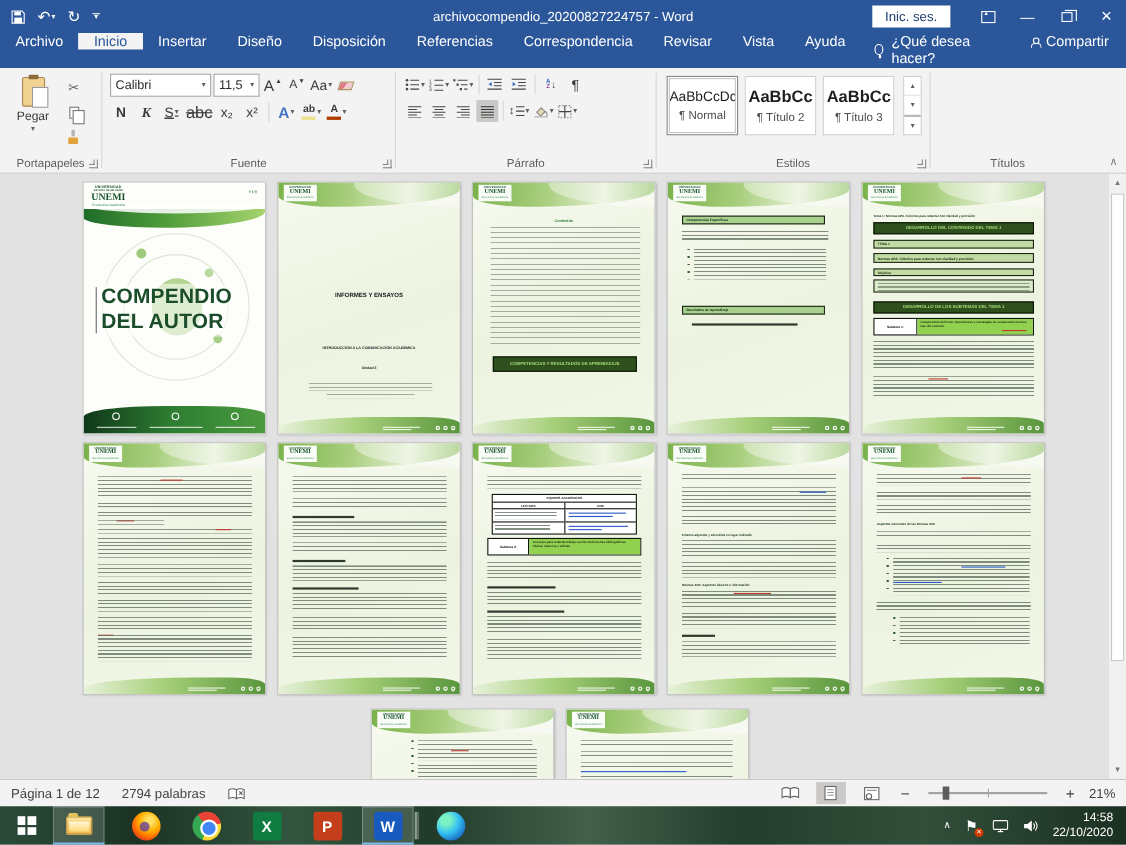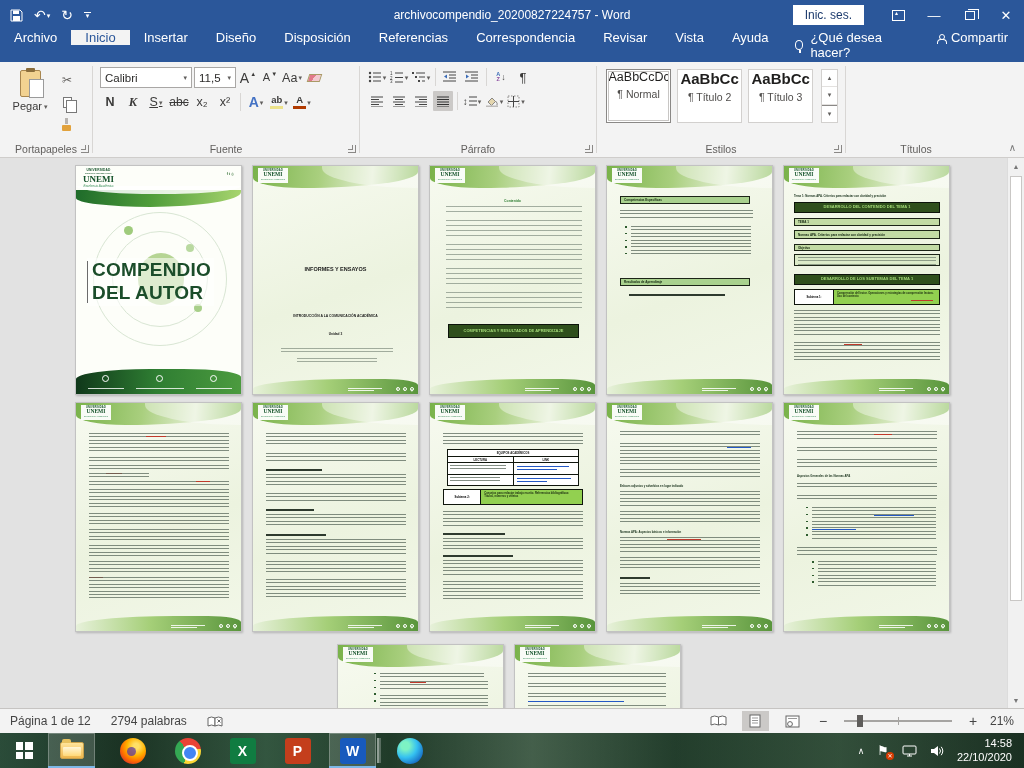--- a/index.html
+++ b/index.html
@@ -43,49 +43,49 @@
   .launcher{position:absolute;right:3px;bottom:4px;width:8px;height:8px;border-right:1px solid #8a8886;border-bottom:1px solid #8a8886}
   .launcher::before{content:"";position:absolute;right:2px;bottom:2px;width:4px;height:4px;border-right:1px solid #8a8886;border-bottom:1px solid #8a8886}
   .caret{font-size:7px;color:#605e5c;line-height:1}
 
   
   .clipwrap{display:flex;gap:4px;padding-left:6px}
   .paste{display:flex;flex-direction:column;align-items:center;gap:3px;width:42px;padding-top:3px}
   .clipico{width:21px;height:27px;background:#f2d291;border:1px solid #a8864f;border-radius:2px;position:relative}
   .clipico::before{content:"";position:absolute;top:-3px;left:5px;width:9px;height:4px;background:#8a6d3b;border-radius:1px}
   .clipico::after{content:"";position:absolute;right:-4px;bottom:-2px;width:13px;height:17px;background:#fff;border:1px solid #9a9a9a}
-  .plbl{font-size:11px;color:#3b3a39;display:flex;align-items:center;gap:2px;}
+  .plbl{font-size:11px;color:#3b3a39;display:flex;align-items:center;gap:2px;flex-direction:column}
   .clipcol{display:flex;flex-direction:column;gap:2px;padding-top:3px}
   .sbtn{width:24px;height:20px;display:flex;align-items:center;justify-content:center;font-size:12px;color:#5f5d5b}
   .copyico{width:9px;height:11px;border:1px solid #777;background:#fff;position:relative}
   .copyico::after{content:"";position:absolute;left:2px;top:2px;width:9px;height:11px;border:1px solid #777;background:#fff}
   .brushico{width:12px;height:13px;position:relative}
   .brushico::before{content:"";position:absolute;top:0;left:4px;width:3px;height:6px;background:#b8b4b0}
   .brushico::after{content:"";position:absolute;bottom:0;left:1px;width:9px;height:6px;background:#e2a23c;border-radius:1px}
 
   
   .fg{display:flex;flex-direction:column;gap:4px;padding:0 4px}
   .frow{display:flex;align-items:center;gap:2px}
   .combo{height:21px;border:1px solid #a9a7a5;background:#fff;display:flex;align-items:center;justify-content:space-between;font-size:11.5px;color:#2c2b2a;padding:0 4px;gap:4px}
   .ibtn{min-width:20px;height:20px;display:flex;align-items:center;justify-content:center;font-size:12.5px;color:#3b3a39;gap:1px;position:relative}
   .ibtn.sel{background:#cbc9c7;border-radius:1px}
   .fxA{font-size:14px;position:relative;line-height:1}
   .eraser{width:13px;height:8px;background:linear-gradient(115deg,#e2798a 45%,#f3c9d0 45%);border:1px solid #a96;transform:skewX(-18deg)}
   .bold{font-weight:bold}.ital{font-style:italic;font-family:"Liberation Serif",serif}
-  .und{text-decoration:underline}.strike{text-decoration:line-through;font-size:12px}
+  .und{text-decoration:underline}.strike{text-decoration:line-through;font-size:15px}
   .fxblue{color:#4472c4;font-weight:bold;font-size:14px}
   .stk{display:flex;flex-direction:column;align-items:center;line-height:1;gap:1px}
   .stk .t{font-size:9.5px;font-weight:bold}
   .stk .bar{width:13px;height:3px}
 
   
   .pb svg{display:block}
   
   .stylewrap{display:flex;gap:6px;padding:2px 4px 0 6px}
-  .card{width:66px;height:54px;background:#fff;border:1px solid #d2d0ce;display:flex;flex-direction:column;align-items:center;justify-content:flex-start;gap:4px;overflow:hidden}
+  .card{width:66px;height:54px;background:#fff;border:1px solid #d2d0ce;display:flex;flex-direction:column;align-items:center;justify-content:center;gap:4px;overflow:hidden}
   .card.sel{border:1px solid #8a8886;outline:1px solid #c8c6c4;outline-offset:-3px}
   .prev{font-size:12.5px;color:#1f1e1d;white-space:nowrap;overflow:hidden;max-width:60px}
   .prev.h{font-weight:bold;font-size:15px}
   .sname{font-size:10.5px;color:#4f4d4b;white-space:nowrap}
   .stylescroll{width:17px;display:flex;flex-direction:column;margin-left:2px;border:1px solid #d2d0ce;background:#fff}
   .sscell{flex:1;display:flex;align-items:center;justify-content:center;font-size:7px;color:#605e5c;border-bottom:1px solid #e3e1df}
   .sscell:last-child{border-bottom:none;border-top:1px solid #8a8886}
 
   
   .erows{display:flex;flex-direction:column;gap:4px;padding:2px 6px}

